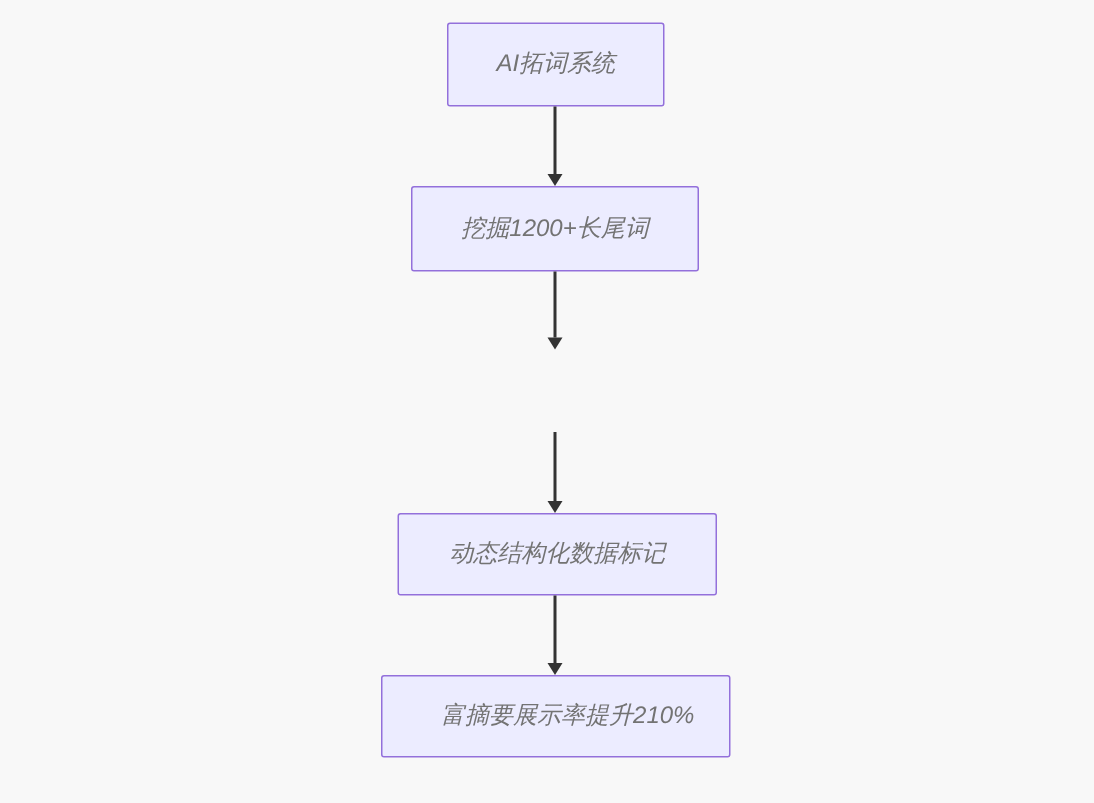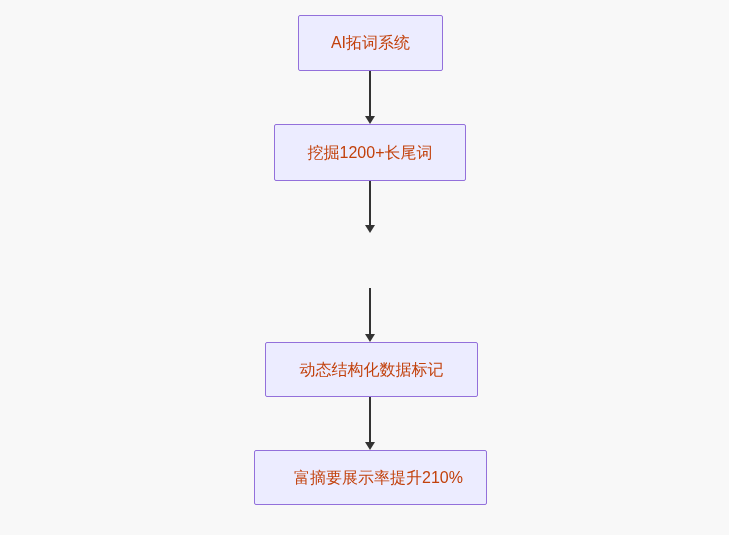--- a/index.html
+++ b/index.html
@@ -17,24 +17,25 @@
   }
   .node {
     position: absolute;
     box-sizing: border-box;
     background: #ECECFF;
     border: 1px solid #9370DB;
     border-radius: 2px;
     display: flex;
     align-items: center;
     justify-content: center;
-    color: #c2410c;
+    color: #737373;
     font-size: 16px;
     text-align: center;
     line-height: 1.2;
+    font-style: italic;
   }
   .n0 { left: 298px; top: 15px;  width: 145px; height: 56px; }
   .n1 { left: 274px; top: 124px; width: 192px; height: 57px; }
   .n2 { left: 261px; top: 233px; width: 222px; height: 55px; }
   .n3 { left: 265px; top: 342px; width: 213px; height: 55px; justify-content: center; }
   .n4 { left: 254px; top: 450px; width: 233px; height: 55px; padding-left: 16px; }
 
   .edge {
     position: absolute;
     left: 362px;           

